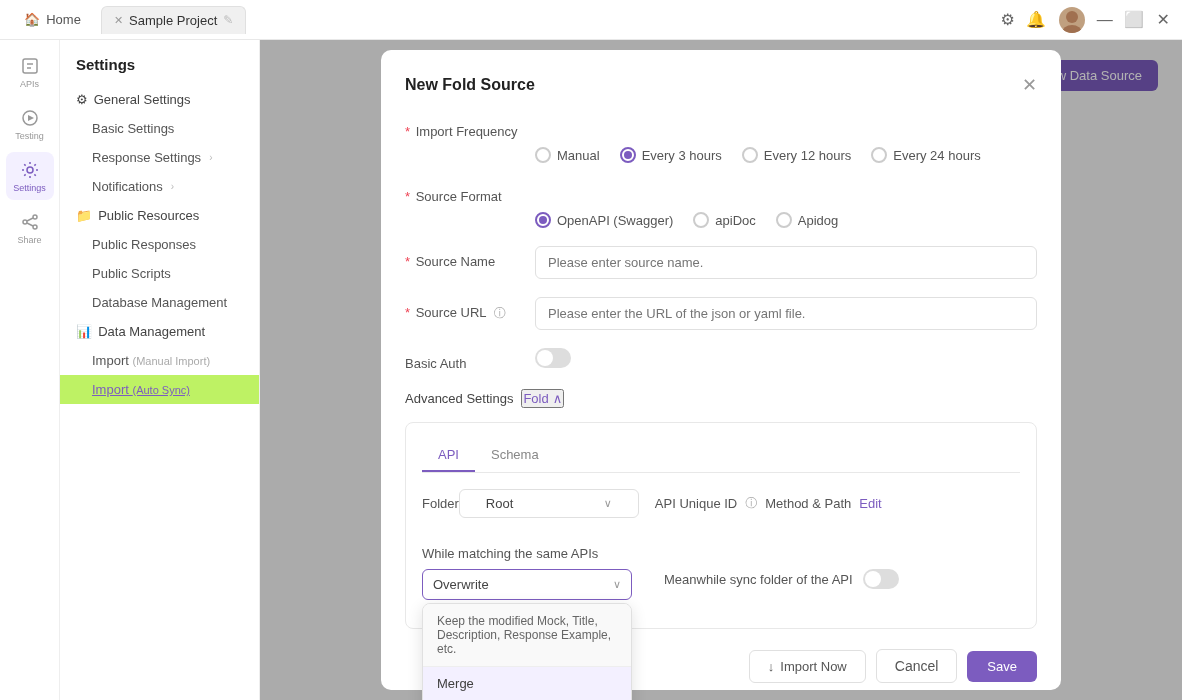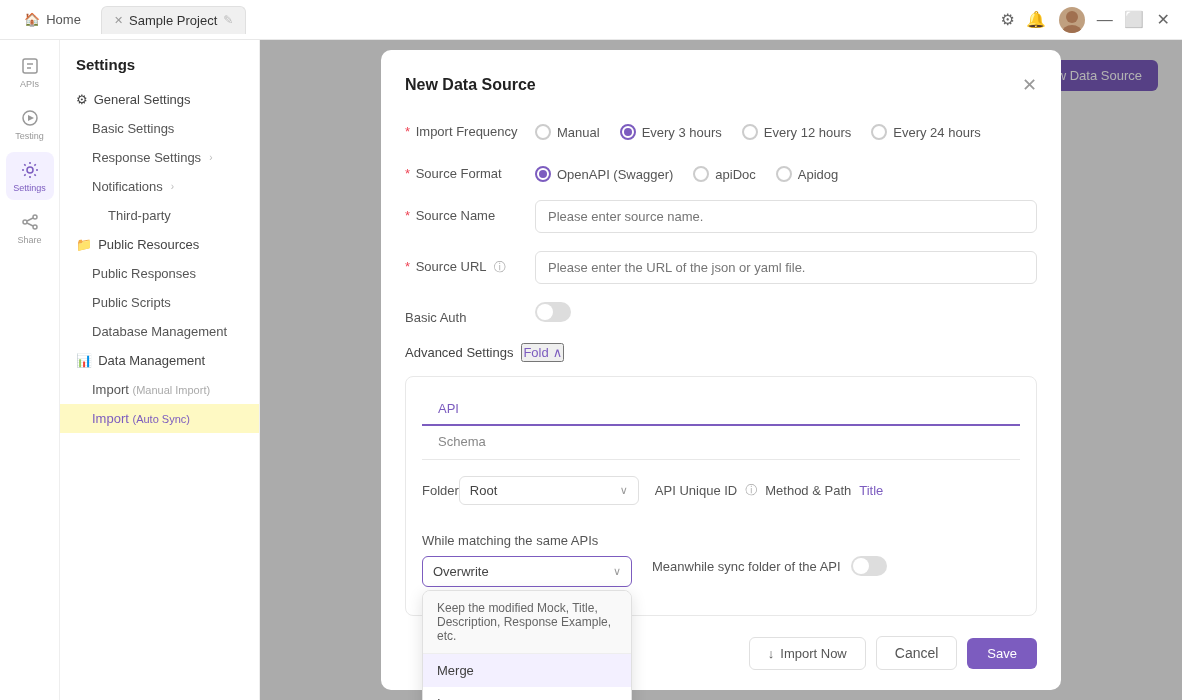--- a/index.html
+++ b/index.html
@@ -20,21 +20,21 @@
     
     .icon-sidebar { width: 60px; background: #fff; border-right: 1px solid #eee; display: flex; flex-direction: column; align-items: center; padding-top: 8px; gap: 4px; }
     .icon-sidebar-item { width: 48px; height: 48px; display: flex; flex-direction: column; align-items: center; justify-content: center; gap: 3px; border-radius: 8px; cursor: pointer; color: #999; font-size: 10px; }
     .icon-sidebar-item.active { background: #f3f0ff; color: #7c5cbf; }
     .icon-sidebar-item svg { width: 20px; height: 20px; }
 
     
     .settings-sidebar { width: 200px; background: #fff; border-right: 1px solid #eee; padding: 16px 0; overflow-y: auto; }
     .settings-sidebar-title { font-size: 15px; font-weight: 600; color: #222; padding: 0 16px 12px; }
     .settings-group-item { padding: 7px 16px 7px 24px; font-size: 13px; color: #555; cursor: pointer; display: flex; align-items: center; gap: 6px; }
-    .settings-group-item.active { color: #7c5cbf; background: #fef9c3; }
+    .settings-group-item.active { color: #7c5cbf; background: #bef264; text-decoration: underline; }
     .settings-group-item.parent { padding-left: 16px; color: #444; font-weight: 500; }
     .settings-group-item.indent { padding-left: 32px; }
 
     
     .main-content { flex: 1; background: #f5f5f5; position: relative; }
     .new-data-source-btn { position: absolute; top: 20px; right: 24px; background: #7c5cbf; color: #fff; border: none; padding: 8px 16px; border-radius: 6px; font-size: 13px; cursor: pointer; display: flex; align-items: center; gap: 6px; }
 
     
     .modal-overlay { position: absolute; inset: 0; background: rgba(0,0,0,0.3); display: flex; align-items: center; justify-content: center; z-index: 100; }
     .modal { background: #fff; border-radius: 10px; width: 680px; max-height: 640px; padding: 24px; position: relative; overflow: visible; }
@@ -44,61 +44,61 @@
 
     
     .form-row { display: flex; align-items: flex-start; margin-bottom: 18px; }
     .form-label { width: 130px; font-size: 13px; color: #555; padding-top: 8px; flex-shrink: 0; }
     .form-label .required { color: #e45; margin-right: 2px; }
     .form-label .info-icon { color: #aaa; font-size: 12px; margin-left: 4px; cursor: pointer; }
     .form-control { flex: 1; }
 
     
     .radio-group { display: flex; align-items: center; gap: 20px; padding-top: 8px; flex-wrap: wrap; }
-    .radio-item { display: flex; align-items: center; gap: 6px; font-size: 13px; color: #555; cursor: pointer; }
+    .radio-item { display: flex; align-items: center; gap: 6px; font-size: 13px; color: #555; cursor: pointer; margin-top: 23px; }
     .radio-circle { width: 16px; height: 16px; border-radius: 50%; border: 2px solid #ccc; display: flex; align-items: center; justify-content: center; flex-shrink: 0; }
     .radio-circle.selected { border-color: #7c5cbf; background: #fff; }
     .radio-circle.selected::after { content: ''; width: 8px; height: 8px; border-radius: 50%; background: #7c5cbf; display: block; }
 
     
     .text-input { width: 100%; border: 1px solid #e0e0e0; border-radius: 6px; padding: 8px 12px; font-size: 13px; color: #999; outline: none; }
 
     
     .toggle-row { display: flex; align-items: center; gap: 10px; }
     .toggle { width: 36px; height: 20px; border-radius: 10px; background: #ddd; position: relative; cursor: pointer; }
     .toggle-knob { width: 16px; height: 16px; border-radius: 50%; background: #fff; position: absolute; top: 2px; left: 2px; transition: left 0.2s; }
 
     
     .advanced-header { display: flex; align-items: center; gap: 8px; margin-bottom: 14px; }
     .advanced-label { font-size: 13px; font-weight: 500; color: #444; }
     .fold-btn { font-size: 13px; color: #7c5cbf; cursor: pointer; display: flex; align-items: center; gap: 4px; }
 
     
-    .tab-bar { display: flex; gap: 0; border-bottom: 1px solid #e8e8e8; margin-bottom: 16px; flex-direction: column; }
+    .tab-bar { display: flex; gap: 0; border-bottom: 1px solid #e8e8e8; margin-bottom: 16px; }
     .tab-item { padding: 8px 16px; font-size: 13px; color: #888; cursor: pointer; border-bottom: 2px solid transparent; }
     .tab-item.active { color: #7c5cbf; border-bottom-color: #7c5cbf; font-weight: 500; }
 
     
     .advanced-content { border: 1px solid #e8e8e8; border-radius: 8px; padding: 16px; }
     .folder-row { display: flex; align-items: center; gap: 0; margin-bottom: 28px; }
     .folder-label { font-size: 13px; color: #555; }
-    .folder-select { display: flex; align-items: center; gap: 6px; border: 1px solid #e0e0e0; border-radius: 6px; padding: 6px 10px; font-size: 13px; color: #444; cursor: pointer; min-width: 180px; justify-content: space-between; }
+    .folder-select { display: flex; align-items: center; gap: 6px; border: 1px solid #e0e0e0; border-radius: 6px; padding: 6px 26px; font-size: 13px; color: #444; cursor: pointer; min-width: 180px; justify-content: space-between; }
 
     .api-unique-row { display: flex; align-items: center; gap: 8px; margin-left: 16px; }
     .api-unique-label { font-size: 13px; color: #555; }
     .edit-link { font-size: 13px; color: #7c5cbf; cursor: pointer; text-decoration: none; }
 
     .match-row { margin-bottom: 12px; }
     .match-label { font-size: 13px; color: #555; margin-bottom: 8px; }
     .match-content { display: flex; align-items: flex-start; gap: 16px; }
 
     .select-dropdown { position: relative; }
     .select-trigger { display: flex; align-items: center; justify-content: space-between; border: 1px solid #7c5cbf; border-radius: 6px; padding: 7px 10px; font-size: 13px; color: #444; cursor: pointer; min-width: 210px; background: #fff; }
 
-    .sync-folder-row { display: flex; align-items: center; gap: 10px; margin-left: 4px; }
+    .sync-folder-row { display: flex; align-items: center; gap: 10px; margin-left: 16px; }
     .sync-folder-label { font-size: 13px; color: #555; }
 
     
     .dropdown-menu { position: absolute; top: 110%; left: 0; width: 100%; background: #fff; border: 1px solid #e0e0e0; border-radius: 8px; box-shadow: 0 4px 16px rgba(0,0,0,0.12); z-index: 200; overflow: hidden; }
     .dropdown-tooltip { padding: 10px 14px; font-size: 12px; color: #666; background: #f9f9f9; border-bottom: 1px solid #eee; }
     .dropdown-item { padding: 9px 14px; font-size: 13px; color: #404040; cursor: pointer; display: flex; align-items: center; gap: 8px; }
     .dropdown-item:hover, .dropdown-item.hovered { background: #f3f0ff; }
 
     
     .modal-footer { display: flex; justify-content: flex-end; align-items: center; gap: 10px; margin-top: 20px; }
@@ -184,23 +184,20 @@
       <span>Basic Settings</span>
     </div>
     <div class="settings-group-item indent">
       <span>Response Settings</span>
       <span style="font-size:10px; color:#bbb; margin-left:2px">›</span>
     </div>
     <div class="settings-group-item indent">
       <span>Notifications</span>
       <span style="font-size:10px; color:#bbb; margin-left:2px">›</span>
     </div>
-    <div class="settings-group-item" style="padding-left:48px">
-      <span>Third-party</span>
-    </div>
     <div class="settings-group-item parent">
       <span>📁</span>
       <span>Public Resources</span>
     </div>
     <div class="settings-group-item indent">
       <span>Public Responses</span>
     </div>
     <div class="settings-group-item indent">
       <span>Public Scripts</span>
     </div>
@@ -219,21 +216,21 @@
     </div>
   </div>
 
   <div class="main-content">
     <button class="new-data-source-btn">+ New Data Source</button>
 
     <div class="modal-overlay">
       <div class="modal">
 
         <div class="modal-header">
-          <span class="modal-title">New Data Source</span>
+          <span class="modal-title">New Fold Source</span>
           <button class="modal-close">✕</button>
         </div>
 
         <div class="form-row">
           <div class="form-label">
             <span class="required">*</span>
             <span>Import Frequency</span>
           </div>
           <div class="form-control">
             <div class="radio-group">
@@ -330,21 +327,21 @@
           <div class="folder-row">
             <span class="folder-label">Folder</span>
             <div class="folder-select">
               <span>Root</span>
               <span class="chevron">∨</span>
             </div>
             <div class="api-unique-row">
               <span class="api-unique-label">API Unique ID</span>
               <span style="color:#aaa; font-size:12px">ⓘ</span>
               <span class="api-unique-label">Method &amp; Path</span>
-              <a class="edit-link">Title</a>
+              <a class="edit-link">Edit</a>
             </div>
           </div>
 
           <div class="match-row">
             <div class="match-label">While matching the same APIs</div>
             <div class="match-content">
 
               <div class="select-dropdown">
                 <div class="select-trigger">
                   <span>Overwrite</span>

